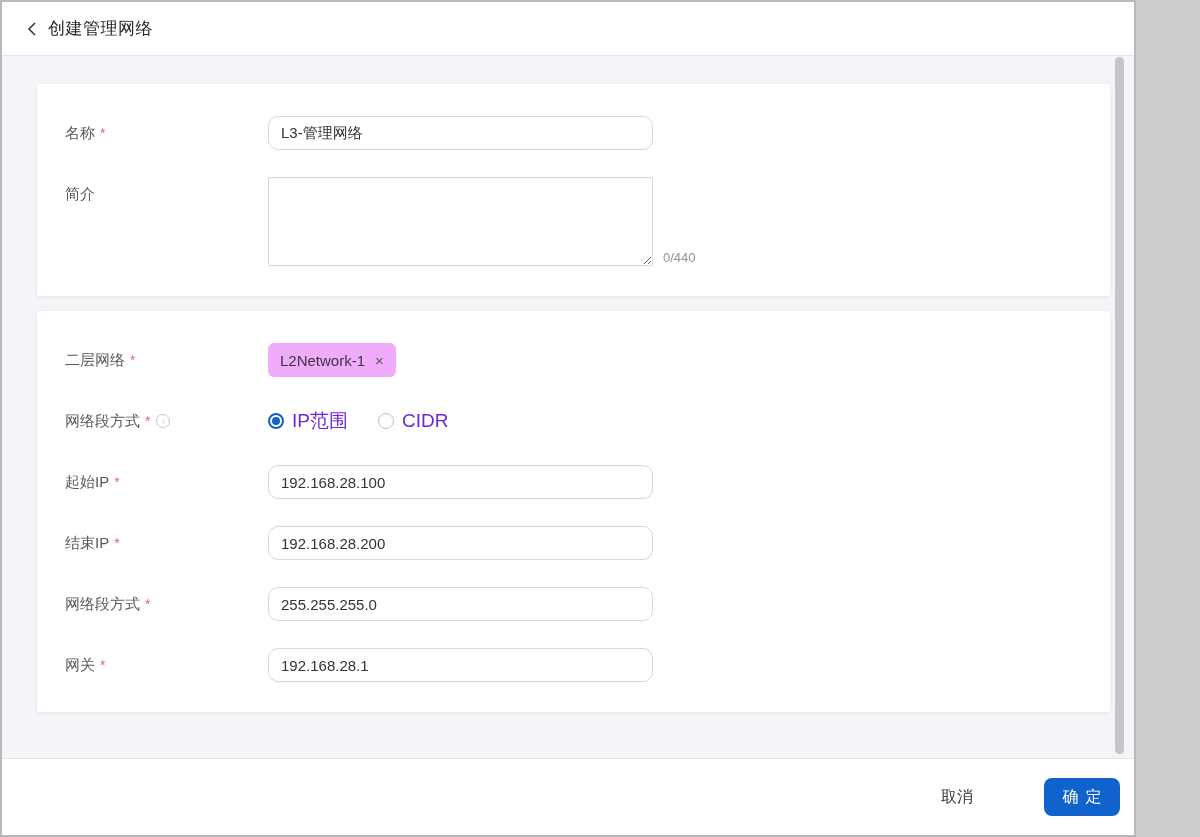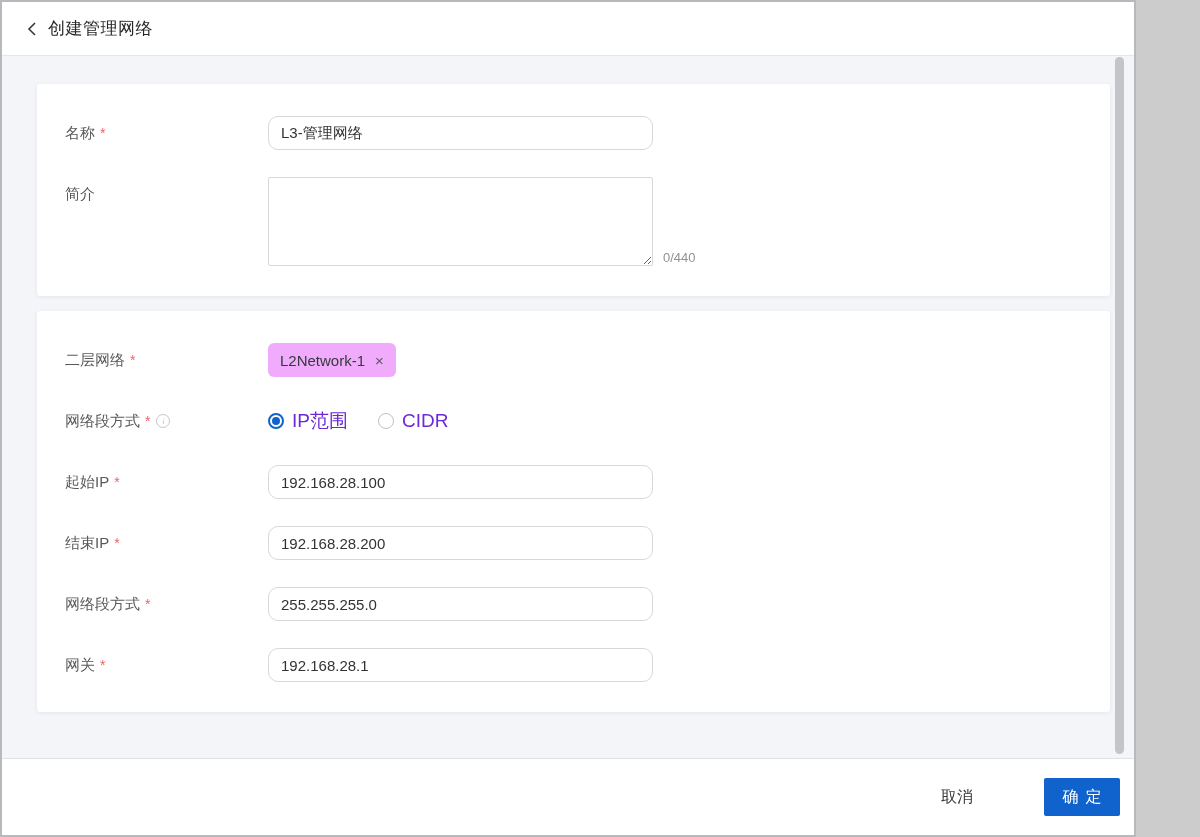--- a/index.html
+++ b/index.html
@@ -96,21 +96,21 @@
     padding-right:14px;
     gap:44px;
   }
   .cancel-btn{
     font-size:16px; color:#36393d; cursor:pointer; margin-right:27px;
     background:none; border:none;
     font-family:"Liberation Sans","DejaVu Sans",sans-serif;
   }
   .confirm-btn{
     width:76px; height:38px; background:var(--primary,#1063cd); color:#fff;
-    border:none; border-radius:2px; font-size:16px; cursor:pointer;
+    border:none; border-radius:8px; font-size:16px; cursor:pointer;
     display:flex; align-items:center; justify-content:center;
     font-family:"Liberation Sans","DejaVu Sans",sans-serif;
   }
   .confirm-btn span{ letter-spacing:7px; margin-right:-7px; }
 </style>
 </head>
 <body>
 
 <div class="frame">
 

